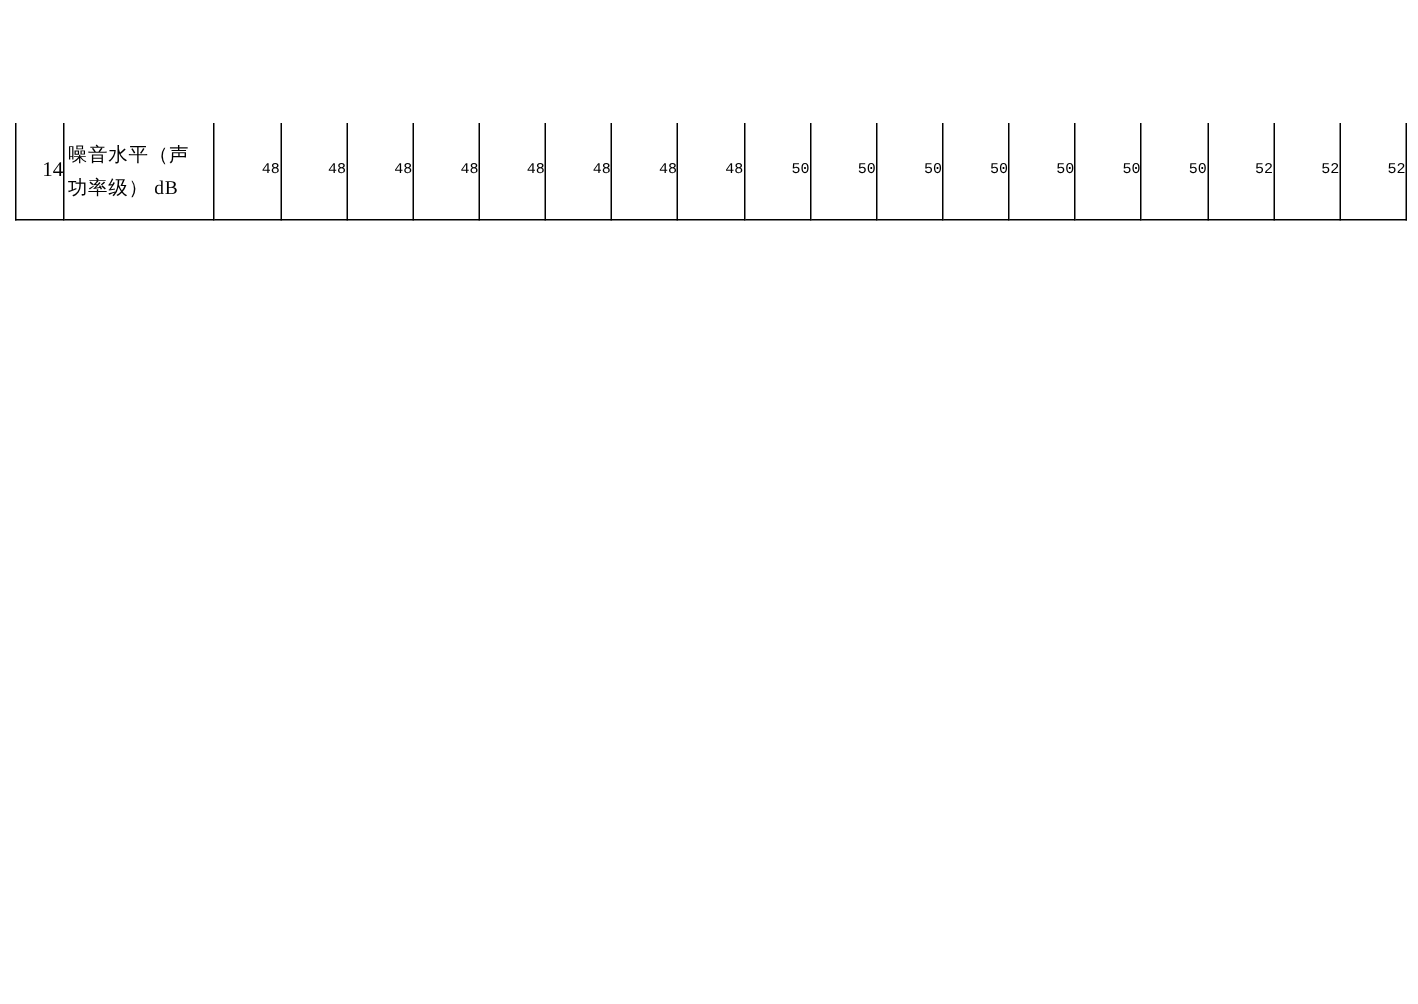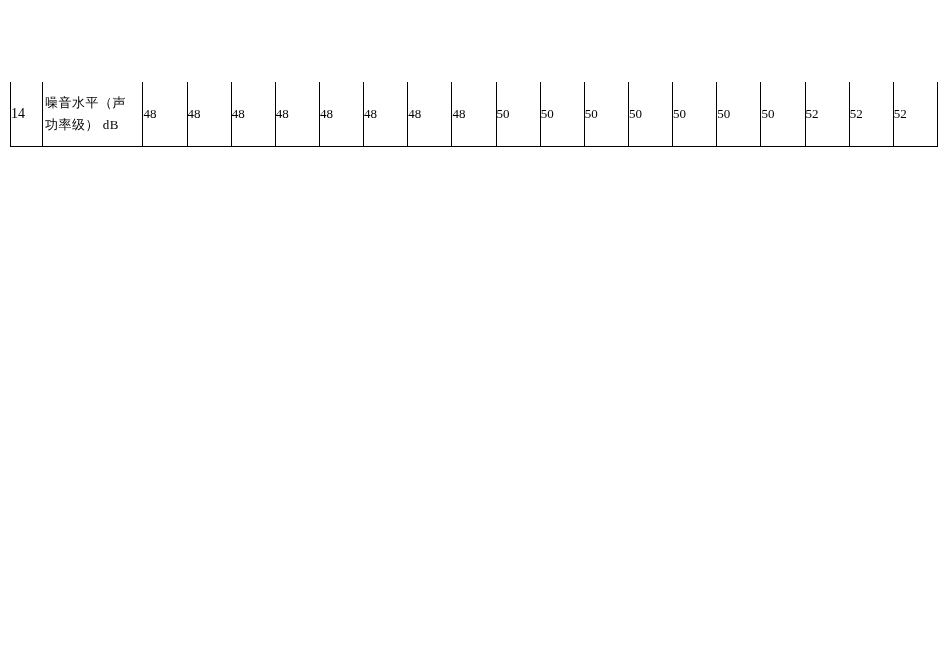--- a/index.html
+++ b/index.html
@@ -21,41 +21,42 @@
     table {
       border-collapse: collapse;
       width: 100%;
       table-layout: fixed;
     }
     td {
       border-left: 1px solid #000;
       border-right: 1px solid #000;
       border-bottom: 1px solid #000;
       border-top: none;
-      text-align: left;
+      text-align: right;
       vertical-align: middle;
       padding: 0;
       height: 64px;
       overflow: hidden;
     }
     .col-index {
       width: 32px;
       font-size: 14px;
     }
     .col-label {
       width: 100px;
       font-size: 13px;
       line-height: 1.7;
       padding: 4px 2px;
       text-align: left;
       letter-spacing: 0.5px;
     }
     .col-val {
-      font-size: 13px;
+      font-size: 10px;
       width: 44px;
+      font-family: Liberation Mono, monospace;
     }
   </style>
 </head>
 <body>
 
 <div class="table-wrap">
   <table>
     <tbody>
         <tr>
       <td class="col-index">

